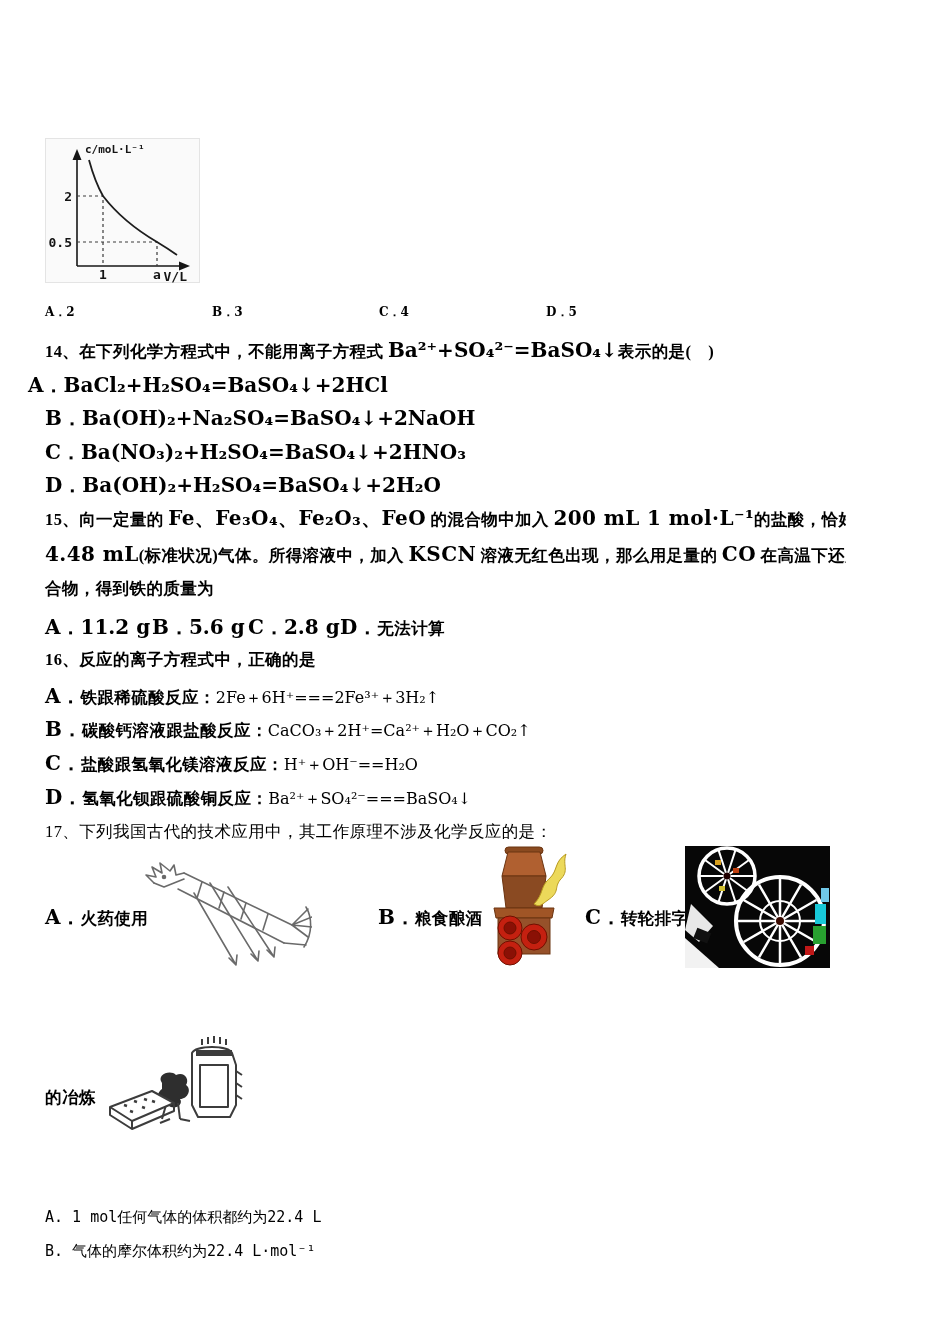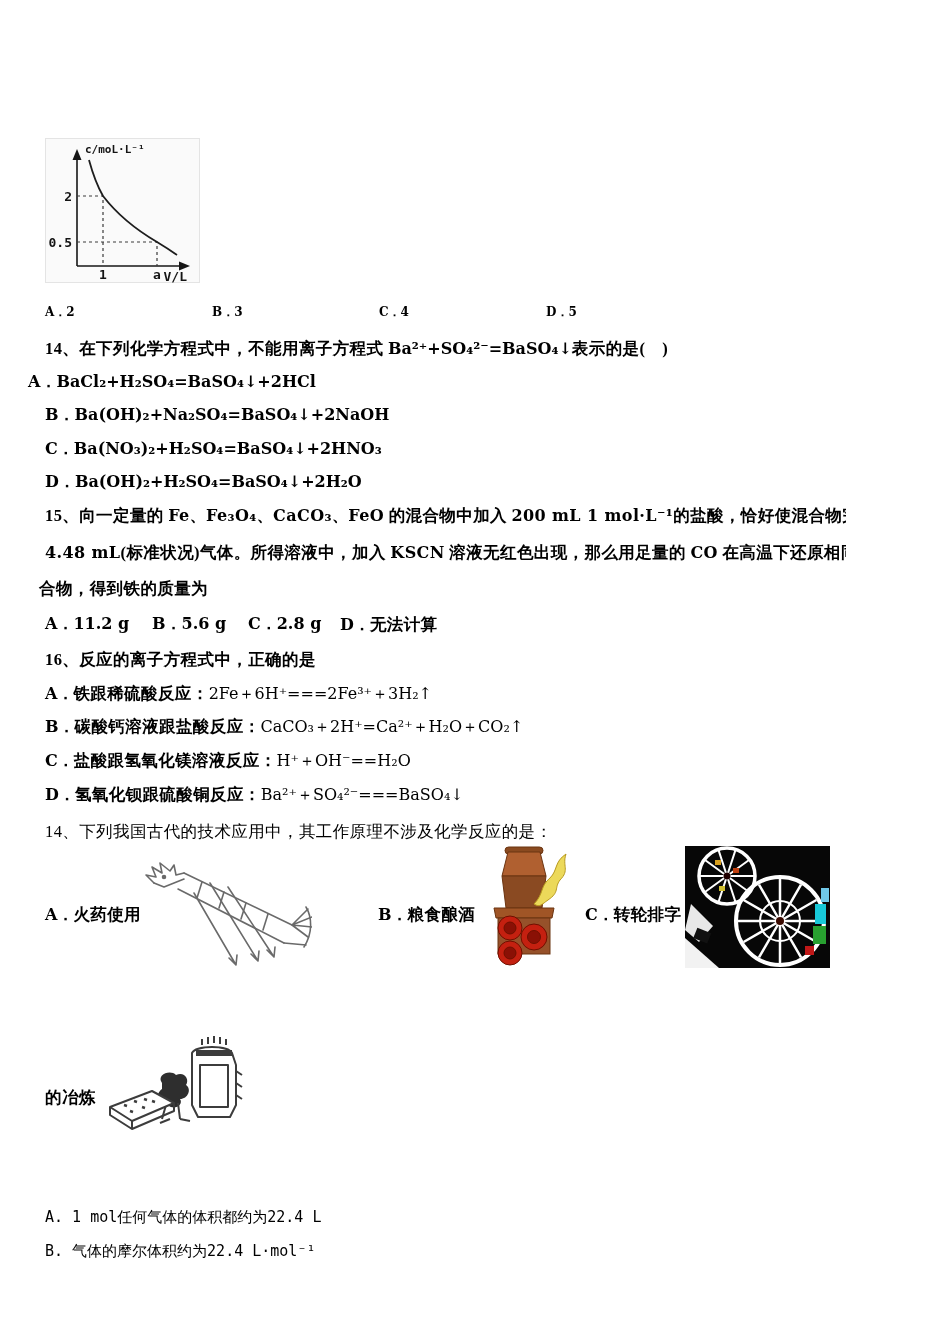--- a/index.html
+++ b/index.html
@@ -6,21 +6,21 @@
   html,body { background:#ffffff; }
   .page {
     position:relative; width:846px; height:1344px; background:#ffffff;
     font-family:"Liberation Serif","DejaVu Serif",serif; color:#000;
     overflow:hidden;
     margin-top:43px;
   }
   .abs { position:absolute; white-space:nowrap; }
   .cn  { font-size:16.5px; letter-spacing:.4px; }
   .cnb { font-size:16.5px; letter-spacing:.4px; font-weight:bold; }
-  .fx  { font-family:"DejaVu Serif",serif; font-weight:bold; font-size:16px; }
+  .fx  { font-family:"DejaVu Serif",serif; font-weight:bold; font-size:20px; }
   .fm  { font-family:"DejaVu Serif",serif; font-size:16px; }
   .mono{ font-family:"DejaVu Sans Mono",monospace; font-size:15px; }
   .opt-big { font-size:12px; }
   .chart-box { width:155px; height:145px; }
   .chart-tick  { font:bold 13px "DejaVu Sans Mono",monospace; fill:#141414; }
   .chart-label { font:bold 11px "DejaVu Sans Mono",monospace; fill:#141414; }
   .chart-xlab  { font:bold 13px "DejaVu Sans Mono",monospace; fill:#141414; }
 </style>
 </head>
 <body>
@@ -64,23 +64,23 @@
   <div class="abs" style="left:45px;top:362px;">
     <span class="fx">B．</span><span class="fx">Ba(OH)₂+Na₂SO₄=BaSO₄↓+2NaOH</span>
   </div>
   <div class="abs" style="left:45px;top:396px;">
     <span class="fx">C．</span><span class="fx">Ba(NO₃)₂+H₂SO₄=BaSO₄↓+2HNO₃</span>
   </div>
   <div class="abs" style="left:45px;top:429px;">
     <span class="fx">D．</span><span class="fx">Ba(OH)₂+H₂SO₄=BaSO₄↓+2H₂O</span>
   </div>
 
-  <div class="abs cnb" style="left:45px;top:462px;"><span>15、向一定量的 </span><span class="fx">Fe、Fe₃O₄、CaCO₃、FeO</span><span> 的混合物中加入 </span><span class="fx">200 mL 1 mol·L⁻¹</span><span>的盐酸，恰好使混合物完全反应溶解，放出</span></div>
+  <div class="abs cnb" style="left:45px;top:462px;"><span>15、向一定量的 </span><span class="fx">Fe、Fe₃O₄、Fe₂O₃、FeO</span><span> 的混合物中加入 </span><span class="fx">200 mL 1 mol·L⁻¹</span><span>的盐酸，恰好使混合物完全反应溶解，放出</span></div>
   <div class="abs cnb" style="left:45px;top:499px;"><span class="fx">4.48 mL</span><span>(标准状况)气体。所得溶液中，加入 </span><span class="fx">KSCN</span><span> 溶液无红色出现，那么用足量的 </span><span class="fx">CO</span><span> 在高温下还原相同质量的此混</span></div>
-  <div class="abs cnb" style="left:39px;top:535px;"><span>合物，得到铁的质量为</span></div>
+  <div class="abs cnb" style="left:45px;top:535px;"><span>合物，得到铁的质量为</span></div>
   <div class="abs" style="left:45px;top:571px;">
     <span class="fx">A．</span><span class="fx">11.2 g</span>
   </div>
   <div class="abs" style="left:152px;top:571px;">
     <span class="fx">B．</span><span class="fx">5.6 g</span>
   </div>
   <div class="abs" style="left:248px;top:571px;">
     <span class="fx">C．</span><span class="fx">2.8 g</span>
   </div>
   <div class="abs" style="left:340px;top:571px;">
@@ -94,21 +94,21 @@
   <div class="abs" style="left:45px;top:673px;">
     <span class="fx">B．</span><span class="cnb">碳酸钙溶液跟盐酸反应：</span><span class="fm">CaCO₃＋2H⁺=Ca²⁺＋H₂O＋CO₂↑</span>
   </div>
   <div class="abs" style="left:45px;top:707px;">
     <span class="fx">C．</span><span class="cnb">盐酸跟氢氧化镁溶液反应：</span><span class="fm">H⁺＋OH⁻==H₂O</span>
   </div>
   <div class="abs" style="left:45px;top:741px;">
     <span class="fx">D．</span><span class="cnb">氢氧化钡跟硫酸铜反应：</span><span class="fm">Ba²⁺＋SO₄²⁻===BaSO₄↓</span>
   </div>
 
-  <div class="abs cn" style="left:45px;top:778px;">14、下列我国古代的技术应用中，其工作原理不涉及化学反应的是：</div>
+  <div class="abs cn" style="left:45px;top:778px;">17、下列我国古代的技术应用中，其工作原理不涉及化学反应的是：</div>
 
   <div class="abs" style="left:45px;top:861px;">
     <span class="fx">A．</span><span class="cnb">火药使用</span>
   </div>
 
   <div class="abs" style="left:140px;top:810px;">
     <svg width="172" height="122" viewBox="0 0 172 122">
       <g stroke="#6a6a6a" stroke-width="1.6" fill="none" stroke-linecap="round" stroke-linejoin="round">
         <path d="M14,30 L6,22 L16,24 L12,14 L22,20 L20,10 L30,18 L34,12 L36,22 L44,20"></path>
         <path d="M14,30 L24,34 L34,30 L44,26"></path>

